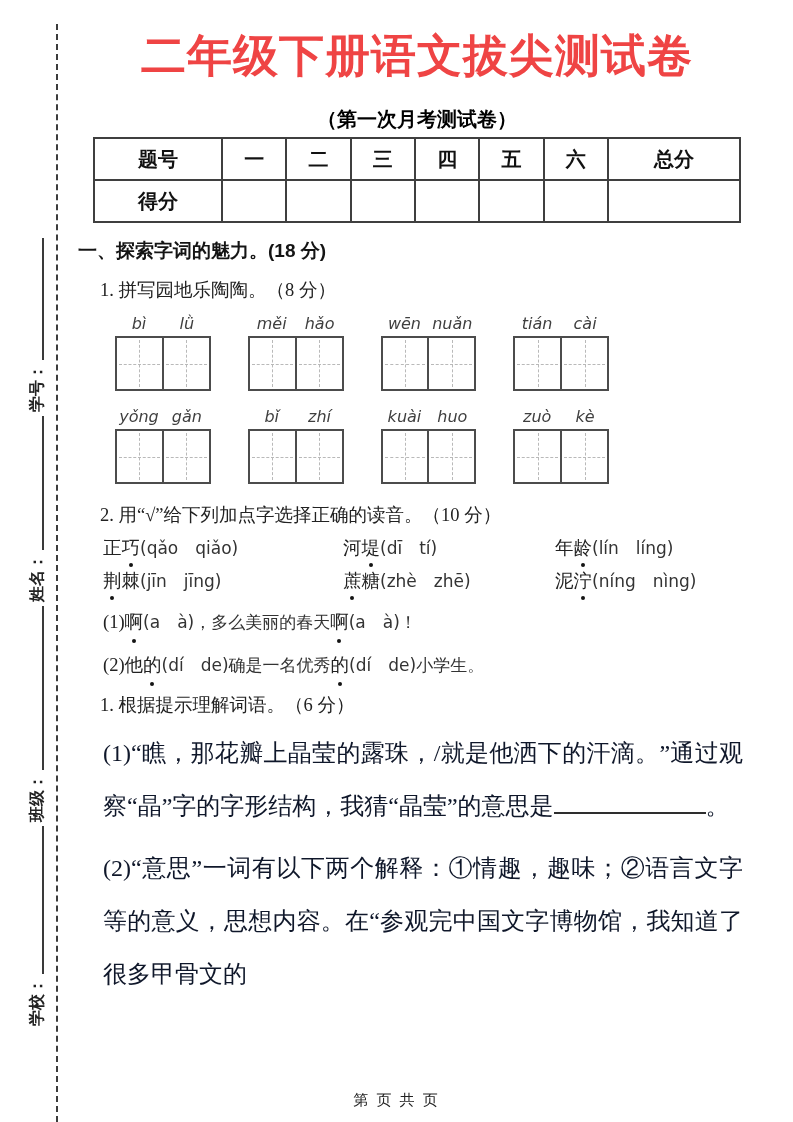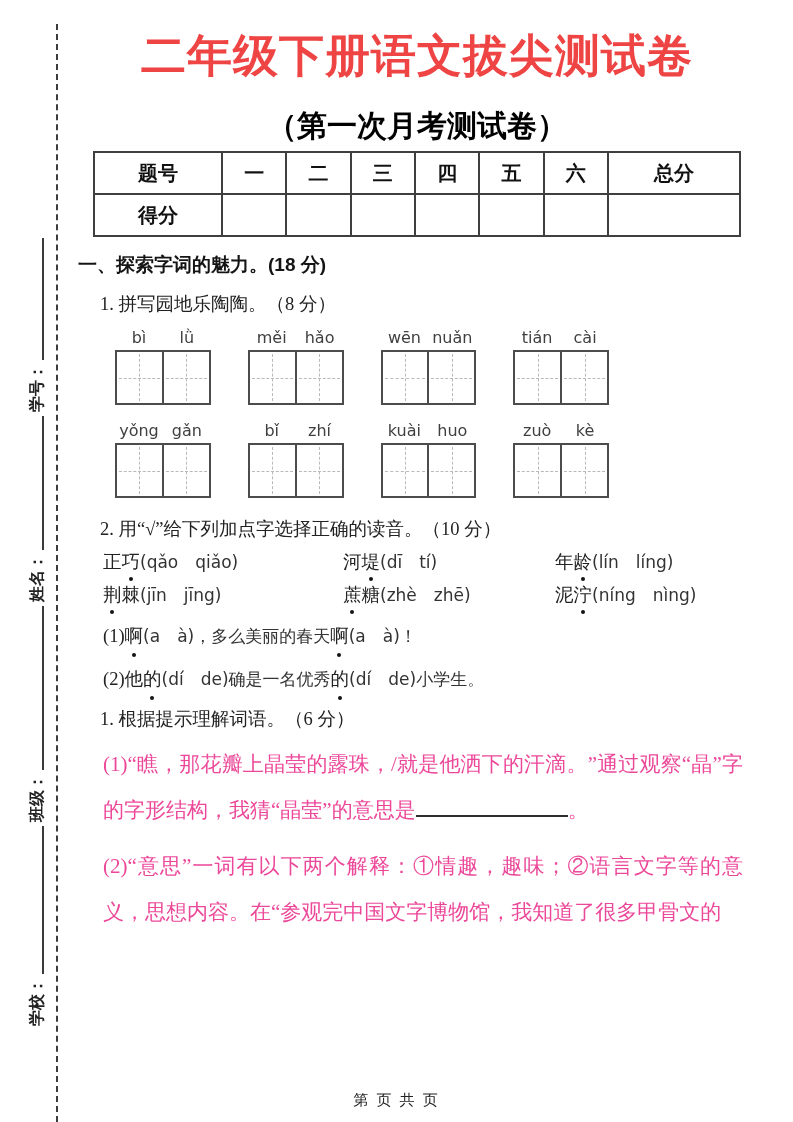--- a/index.html
+++ b/index.html
@@ -43,21 +43,21 @@
     text-align: center;
     font-family: "Liberation Sans", sans-serif;
     font-size: 45px; font-weight: 900;
     letter-spacing: 1px; color: #ef4444;
     white-space: nowrap;
   }
   .page-subtitle {
     margin-top: 20px;
     text-align: center;
     font-family: Liberation Mono, monospace;
-    font-size: 30px; font-weight: 800; color: #000;
+    font-size: 20px; font-weight: 800; color: #000;
   }
   .exam-meta {
     margin-top: 15px;
     text-align: right;
     padding-right: 14px;
     font-family: "Liberation Sans", sans-serif;
     font-size: 17px; font-weight: 700; color: #111;
   }
 
   
@@ -95,20 +95,21 @@
     margin: 12px 0 0 37px;
     width: 494px;
     display: flex; gap: 37px;
   }
   .pinyin-group { width: 96px; }
   .pinyin-labels {
     display: flex;
     font-family: "DejaVu Sans", sans-serif;
     font-size: 16px; color: #3f3f3f;
     margin-bottom: 3px;
+    font-style: italic;
   }
   .pinyin-labels span { flex: 1; text-align: center; }
   .char-box {
     display: flex;
     height: 55px;
     border: 2px solid #4c4c4c;
   }
   .char-cell { position: relative; flex: 1; }
   .char-cell + .char-cell { border-left: 2px solid #4c4c4c; }
   .char-cell::before {
@@ -140,21 +141,21 @@
     margin: 17px 0 0 25px;
     font-size: 18.5px; color: #222;
     line-height: 1.4;
   }
   .tone-sentence .opts { font-size: 17px; }
 
   
   .para {
     margin: 10px 0 0 25px;
     width: 640px;
-    font-size: 21px; color: #ec4899;
+    font-size: 24px; color: #0f172a;
     line-height: 2.2;
     text-align: justify;
   }
   .fill-blank {
     display: inline-block;
     width: 152px; height: 14px;
     border-bottom: 2px solid #2e2e2e;
   }
 
   

